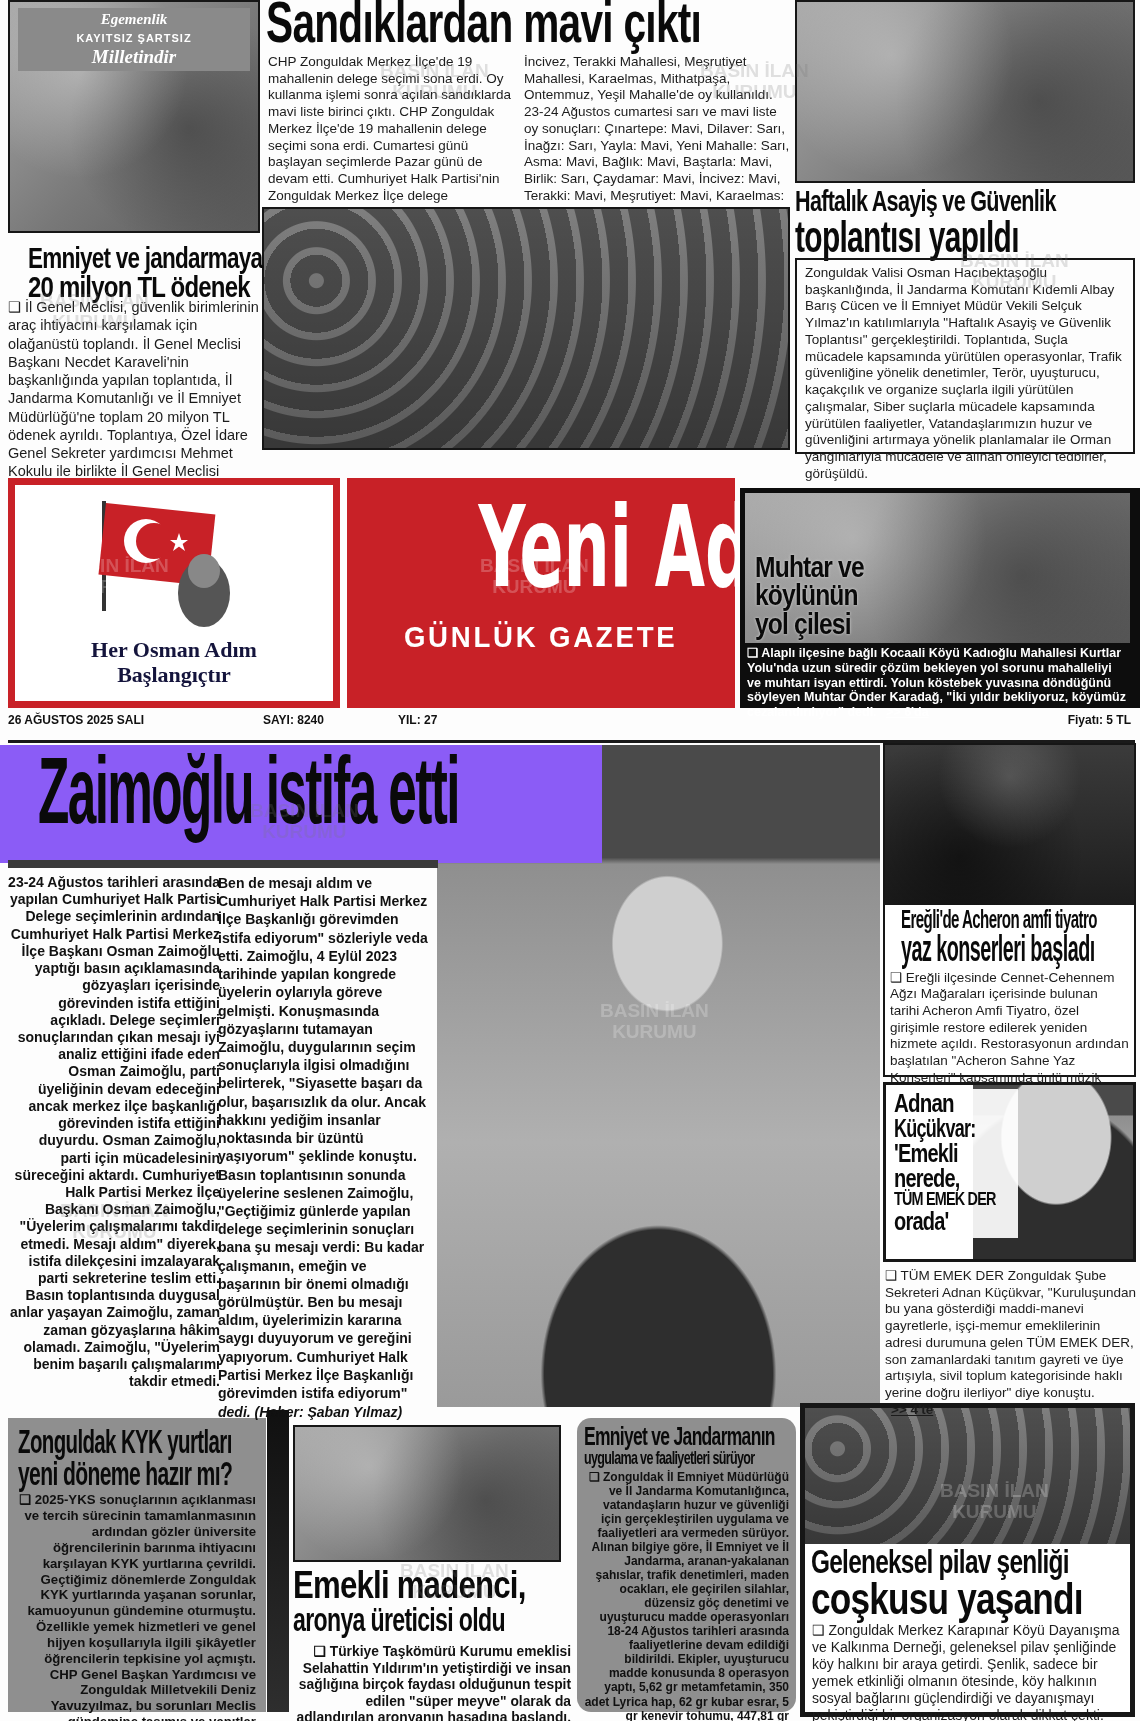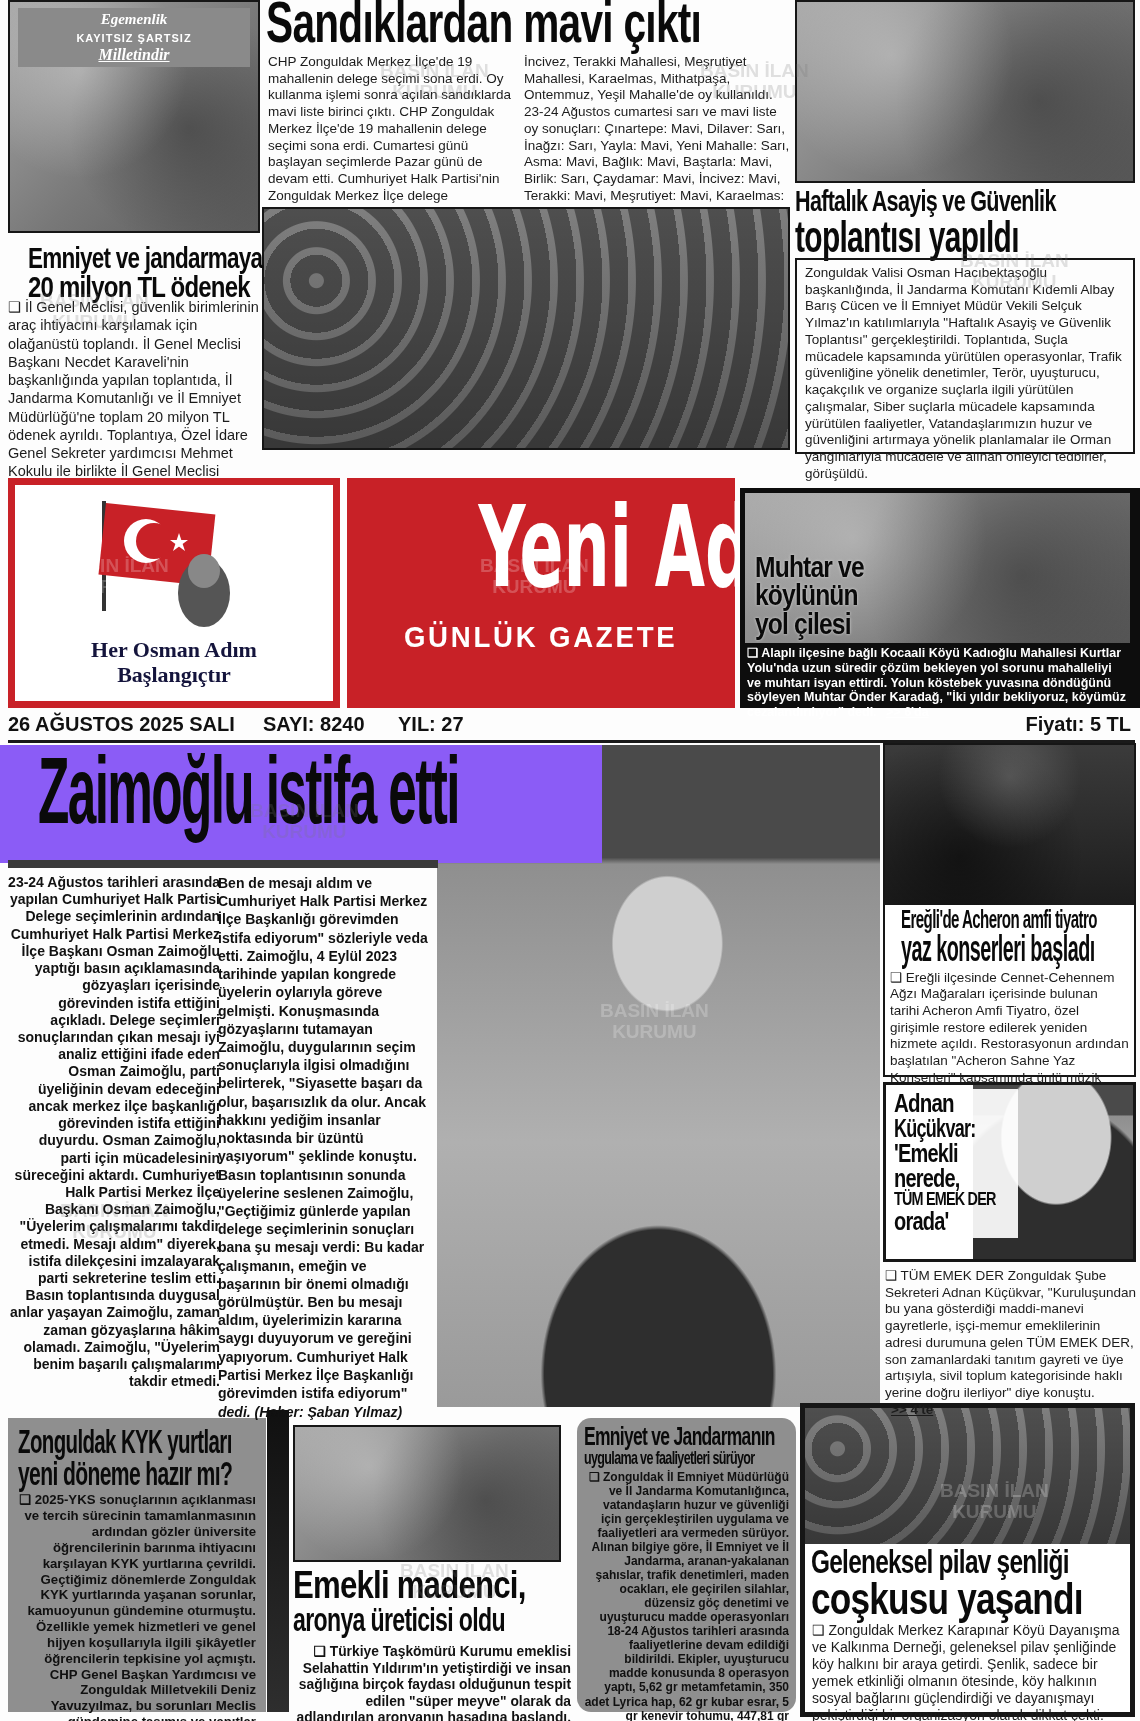--- a/index.html
+++ b/index.html
@@ -32,42 +32,42 @@
   .body-bold{font-weight:bold;text-align:right;}
   .more{font-weight:bold;text-decoration:underline;white-space:nowrap;margin-left:6px;}
   
   .mast-left{border:7px solid #c82127;background:#fff;text-align:center;box-sizing:border-box;}
   .slogan{font-family:"Liberation Serif",serif;font-weight:bold;font-size:22px;line-height:1.15;color:#14143c;}
   .mast-red{background:#c82127;text-align:center;box-sizing:border-box;}
   .logo{font-family:"DejaVu Sans",sans-serif;font-weight:bold;color:#fff;font-size:112px;
         display:inline-block;transform:scaleX(.58);transform-origin:50% 50%;white-space:nowrap;line-height:1.2;}
   .sublogo{font-weight:bold;color:#fff;font-size:30px;letter-spacing:3px;display:inline-block;
         transform:scaleX(.92);transform-origin:50% 50%;}
-  .dateline{font-weight:bold;font-size:20px;border-bottom:3px solid #1a1a1a;box-sizing:border-box;}
+  .dateline{font-weight:bold;font-size:12px;border-bottom:3px solid #1a1a1a;box-sizing:border-box;}
   
   .graybox{background:#8f8f8f;box-sizing:border-box;padding:8px 10px;}
   
   .wm{position:absolute;color:#777;opacity:.22;font-weight:bold;font-size:19px;line-height:1.12;
       text-align:center;pointer-events:none;z-index:6;}
   
   .banner{background:#8a8a8a;color:#fff;text-align:center;padding:2px 0 3px;}
   .script{font-family:"Liberation Serif",serif;font-style:italic;font-weight:bold;}
   .caps{font-weight:bold;letter-spacing:1px;text-align:center;}
   .ref-box{border:2px solid #161616;box-sizing:border-box;}
 </style>
 </head>
 <body>
 
 <div id="page">
 
   <div class="abs photo" style="left:8px;top:0;width:252px;height:233px;">
     <div class="banner" style="margin:6px 8px 0;">
       <span class="script" style="font-size:15px;">Egemenlik</span><br>
       <span class="caps" style="font-size:11px;">KAYITSIZ ŞARTSIZ</span><br>
-      <span class="script" style="font-size:16px;text-decoration:underline;">Milletindir</span>
+      <span class="script" style="font-size:19px;">Milletindir</span>
     </div>
   </div>
 
   <div class="abs" style="left:266px;top:-6px;width:524px;height:58px;">
     <span class="cond" style="font-size:58px;transform:scaleX(.70);">Sandıklardan mavi çıktı</span>
   </div>
   <div class="abs body-sm" style="left:268px;top:54px;width:248px;height:150px;">CHP Zonguldak Merkez İlçe'de 19 mahallenin delege seçimi sona erdi. Oy kullanma işlemi sonra açılan sandıklarda mavi liste birinci çıktı. CHP Zonguldak Merkez İlçe'de 19 mahallenin delege seçimi sona erdi. Cumartesi günü başlayan seçimlerde Pazar günü de devam etti. Cumhuriyet Halk Partisi'nin  Zonguldak Merkez İlçe delege seçimlerinin ikinci gününde üyeler, 9 mahallede oy kullandı. Saat 11.00'de başlayan seçimler saat 16.00'da sona erdi. Bahçelievler,</div>
   <div class="abs body-sm" style="left:524px;top:54px;width:266px;height:150px;">İncivez, Terakki Mahallesi, Meşrutiyet Mahallesi, Karaelmas, Mithatpaşa, Ontemmuz, Yeşil Mahalle'de oy kullanıldı. 23-24 Ağustos cumartesi sarı ve mavi liste oy sonuçları: Çınartepe: Mavi, Dilaver: Sarı, İnağzı: Sarı, Yayla: Mavi, Yeni Mahalle: Sarı, Asma: Mavi, Bağlık: Mavi, Baştarla: Mavi, Birlik: Sarı, Çaydamar: Mavi, İncivez: Mavi, Terakki: Mavi, Meşrutiyet: Mavi, Karaelmas: Mavi, Mithatpaşa: Mavi, Ontemmuz: Mavi, Yeşil Mahalle: Mavi.</div>
 
   <div class="abs photo crowd" style="left:262px;top:207px;width:528px;height:243px;border:2px solid #161616;"></div>

